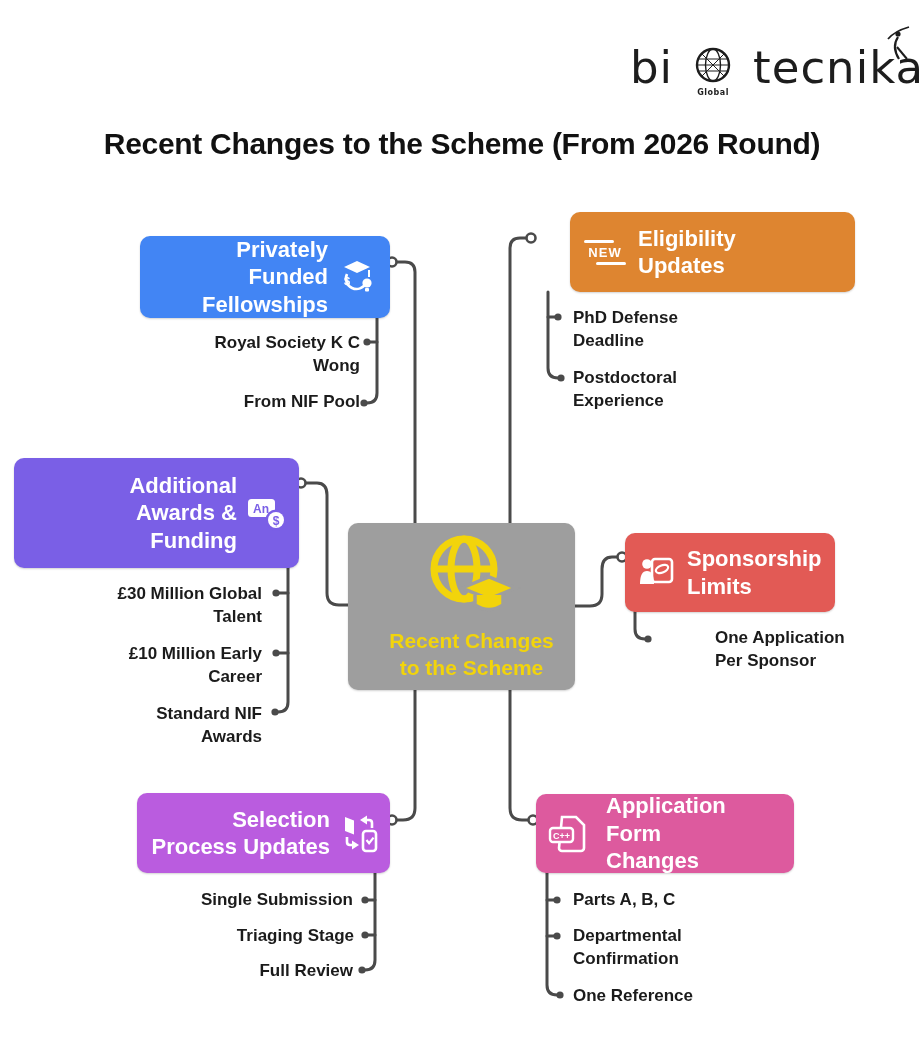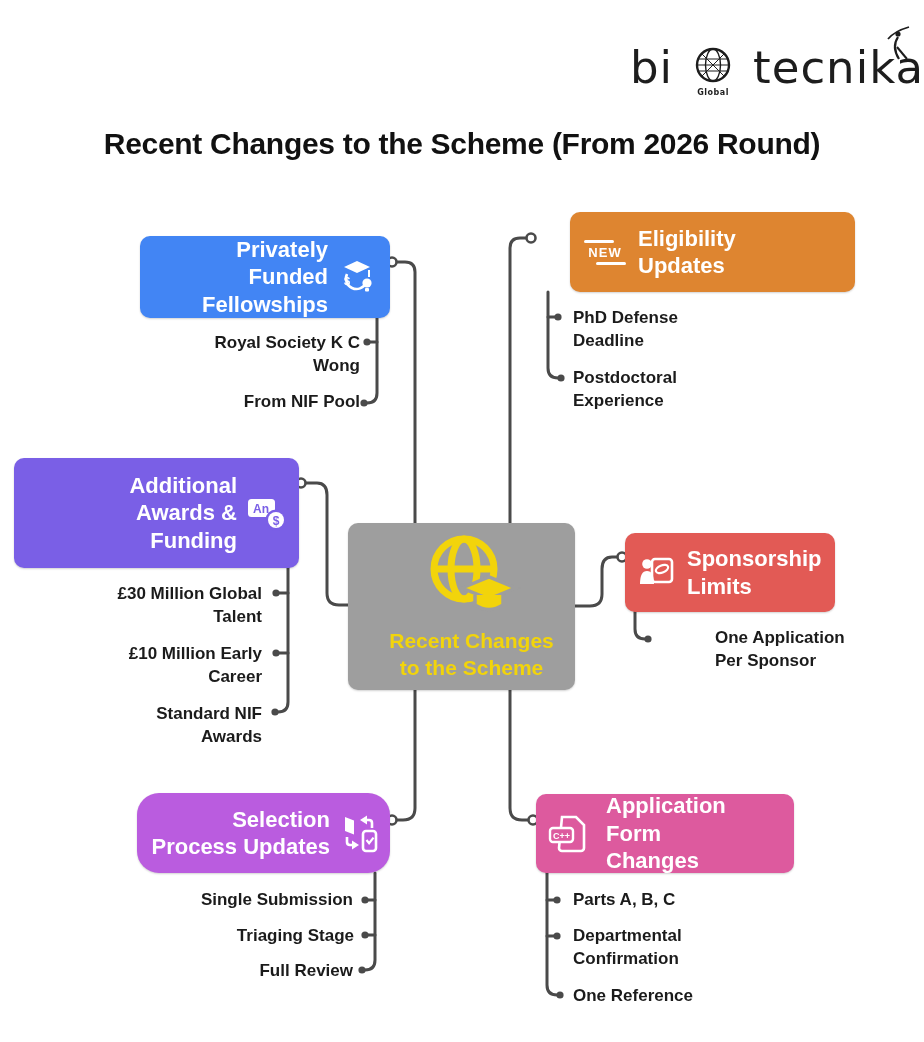--- a/index.html
+++ b/index.html
@@ -36,21 +36,21 @@
   }
   .node .nlabel{font-weight:bold;font-size:22px;line-height:1.25;}
   .n-blue   {left:140px;top:236px;width:250px;height:82px;justify-content:space-between;padding:0 12px 0 14px;gap:8px;}
   .n-blue .nlabel{text-align:right;}
   .n-orange {left:536px;top:212px;width:285px;height:80px;padding:0 12px 0 14px;gap:12px;margin-left:34px;}
   .n-purple {left:14px;top:458px;width:285px;height:110px;justify-content:flex-end;padding:0 12px 0 14px;gap:8px;}
   .n-purple .nlabel{text-align:right;}
   .n-center {left:348px;top:523px;width:227px;height:167px;flex-direction:column;justify-content:center;gap:6px;padding-left:20px;}
   .n-center .nlabel{font-size:21px;text-align:center;}
   .n-red    {left:625px;top:533px;width:210px;height:79px;padding:0 10px 0 12px;gap:10px;}
-  .n-magenta{left:137px;top:793px;width:253px;height:80px;justify-content:flex-end;padding:0 10px 0 14px;gap:8px;border-radius:22px;}
+  .n-magenta{left:137px;top:793px;width:253px;height:80px;justify-content:flex-end;padding:0 10px 0 14px;gap:8px;}
   .n-magenta .nlabel{text-align:right;}
   .n-pink   {left:536px;top:794px;width:258px;height:79px;padding:0 12px 0 12px;gap:12px;}
   .icon{flex:0 0 auto;display:flex;align-items:center;justify-content:center;}
   
   .new-badge{display:flex;flex-direction:column;align-items:center;gap:3px;width:42px;}
   .new-badge .bar{height:3px;background:#fff;border-radius:2px;}
   .new-badge .bar.top{width:30px;align-self:flex-start;}
   .new-badge .bar.bot{width:30px;align-self:flex-end;}
   .new-badge .new-text{font-size:13px;font-weight:bold;letter-spacing:1px;line-height:1;}
   

